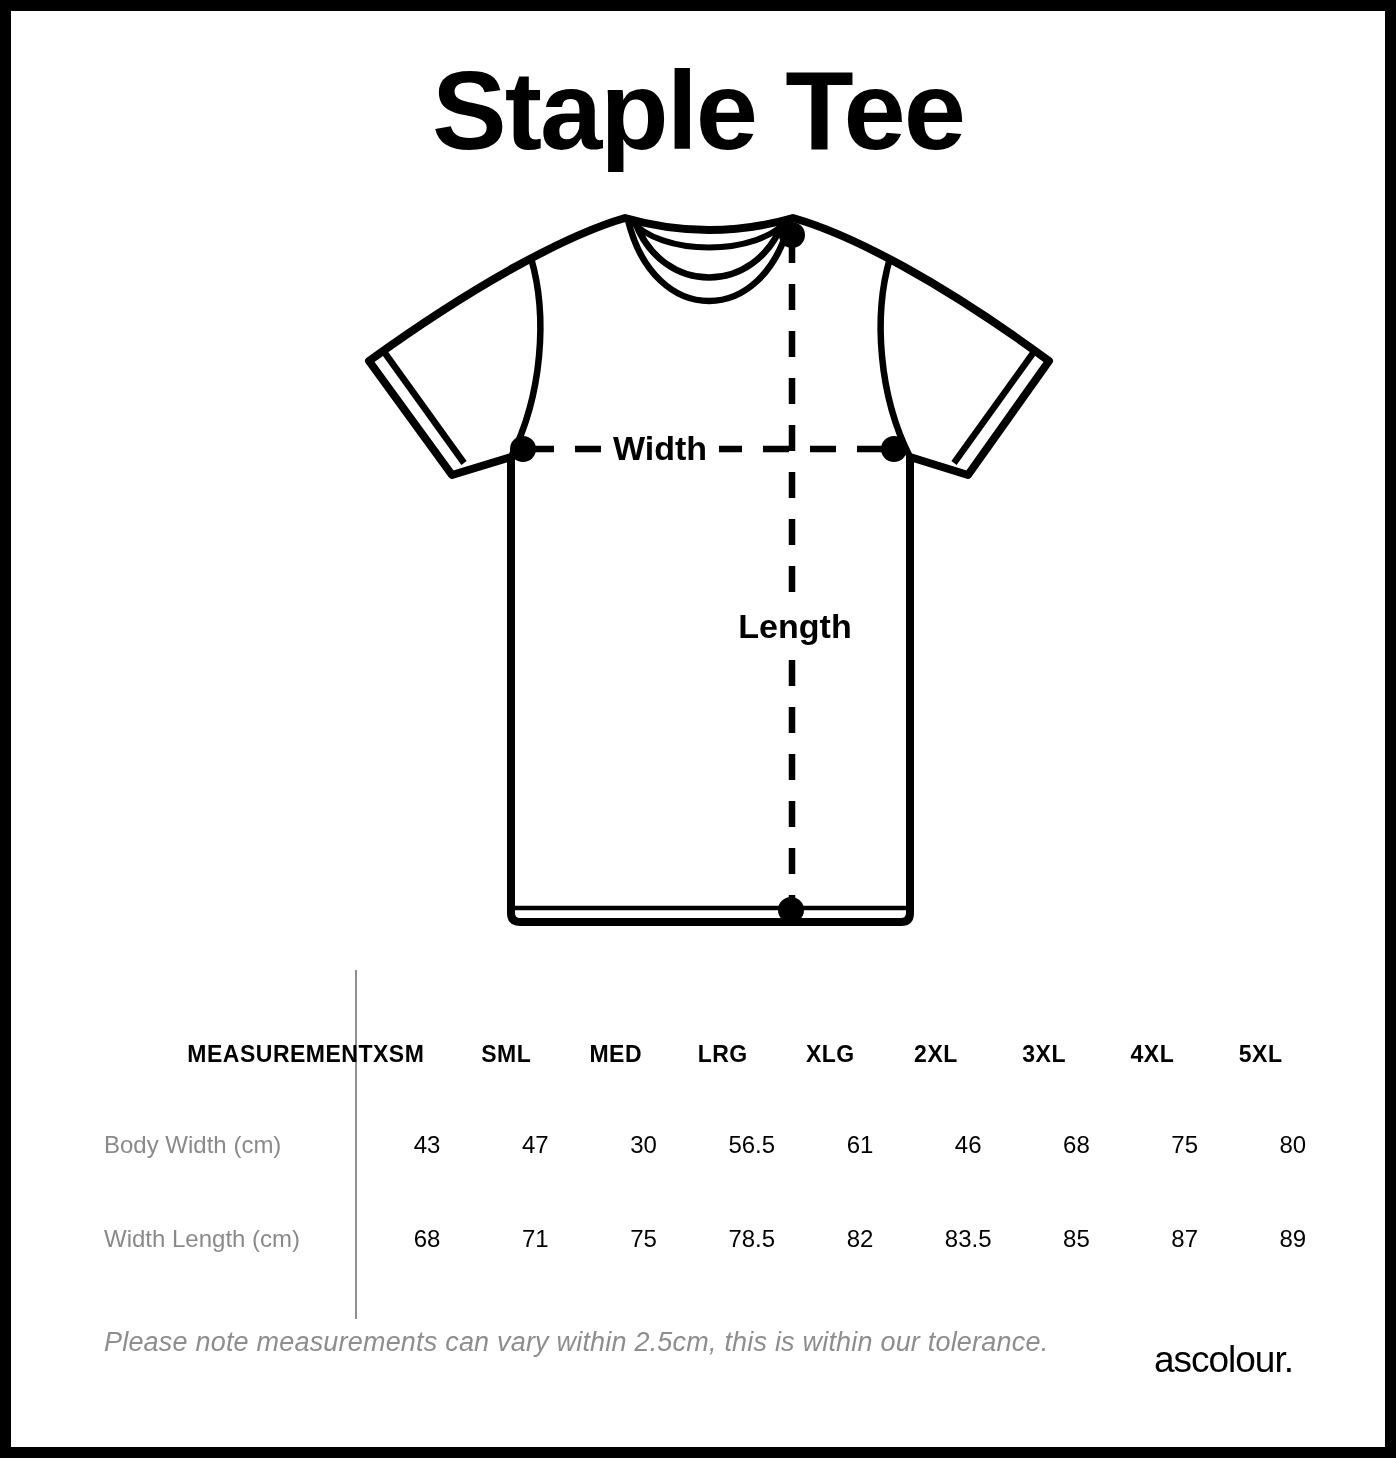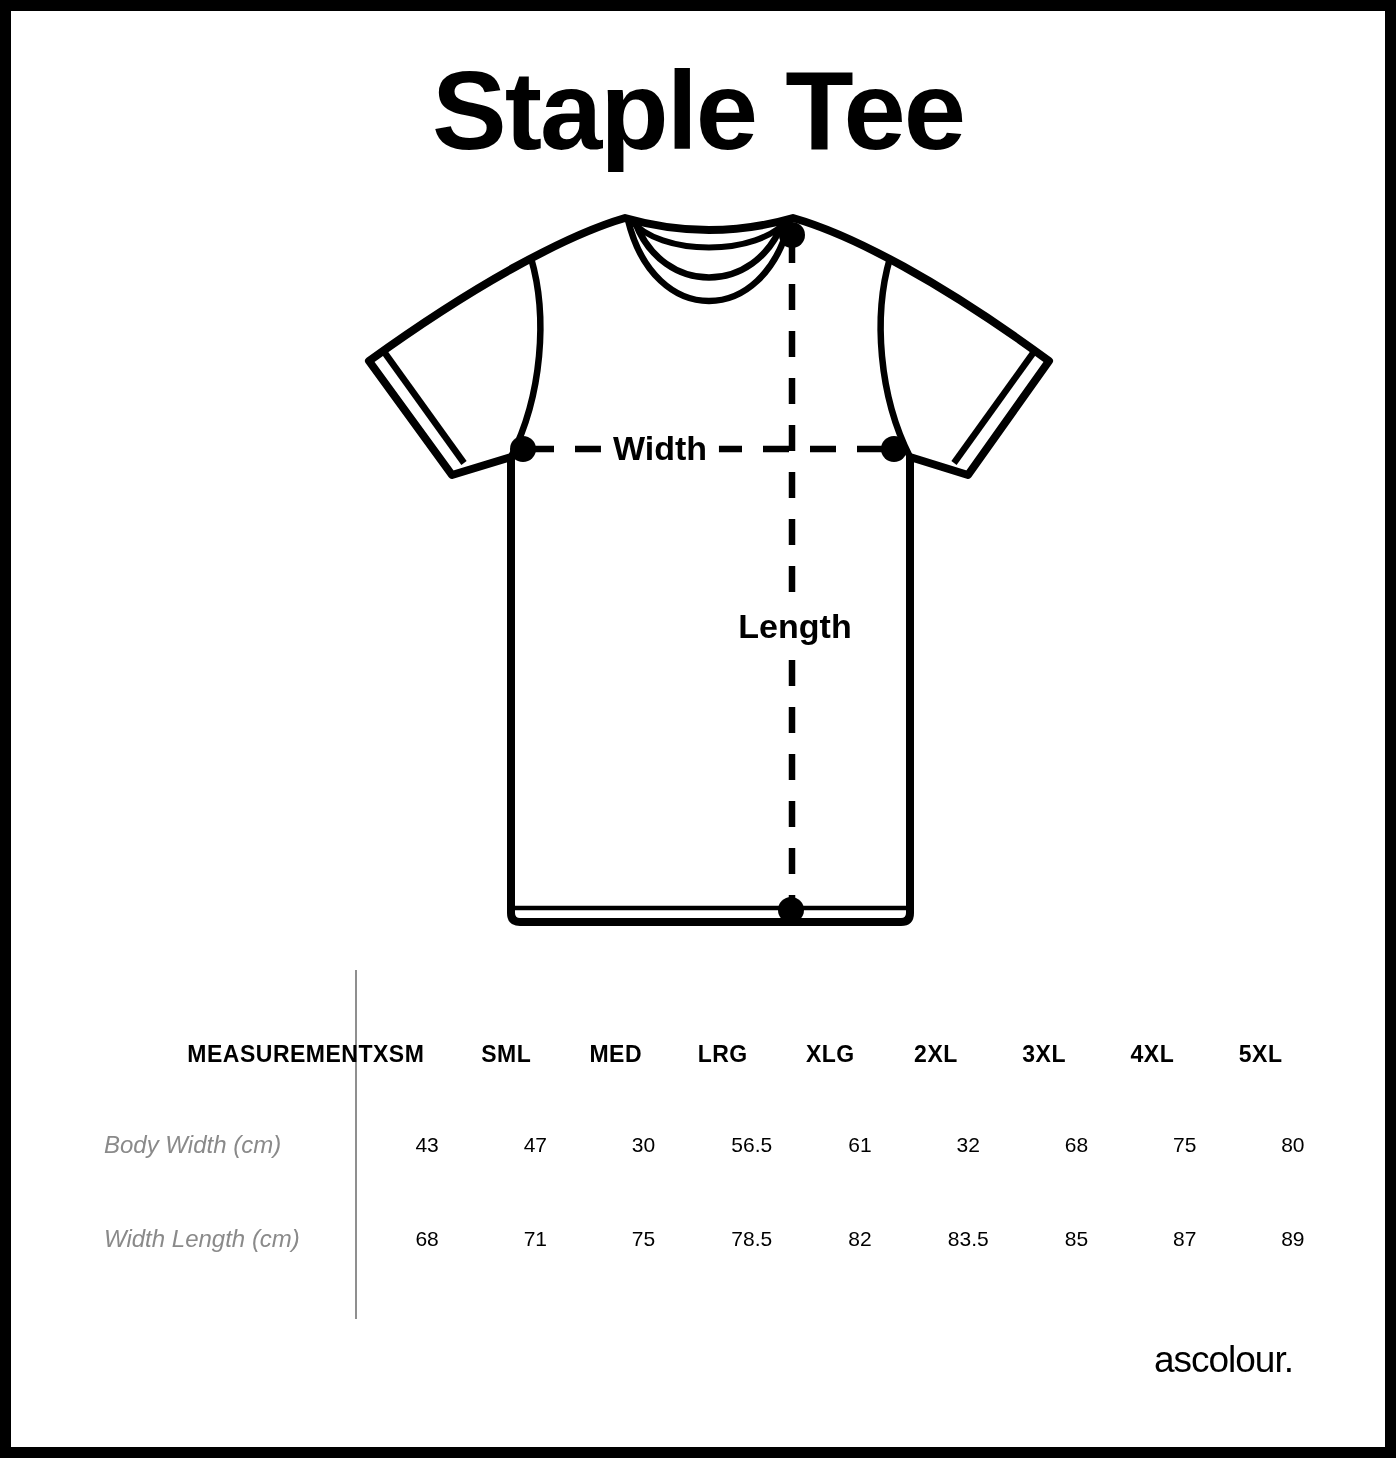--- a/index.html
+++ b/index.html
@@ -61,24 +61,23 @@
     text-align: left;
     letter-spacing: 0.5px;
   }
   .size-table .hcell.first {
     text-align: right;
   }
   .size-table .rlabel {
     font-size: 24px;
     color: #8a8a8a;
     text-align: left;
-    font-style: italic;
   }
   .size-table .vcell {
-    font-size: 21px;
+    font-size: 24px;
     color: #000;
     text-align: center;
   }
   .col-divider {
     position: absolute;
     left: 344px;
     top: 959px;
     width: 2px;
     height: 349px;
     background: #8f8f8f;
@@ -161,32 +160,33 @@
     <div class="hcell">3XL</div>
     <div class="hcell">4XL</div>
     <div class="hcell">5XL</div>
 
     <div class="rlabel">Body Width (cm)</div>
     <div class="vcell">43</div>
     <div class="vcell">47</div>
     <div class="vcell">30</div>
     <div class="vcell">56.5</div>
     <div class="vcell">61</div>
-    <div class="vcell">32</div>
+    <div class="vcell">46</div>
     <div class="vcell">68</div>
     <div class="vcell">75</div>
     <div class="vcell">80</div>
 
     <div class="rlabel">Width Length (cm)</div>
     <div class="vcell">68</div>
     <div class="vcell">71</div>
     <div class="vcell">75</div>
     <div class="vcell">78.5</div>
     <div class="vcell">82</div>
     <div class="vcell">83.5</div>
     <div class="vcell">85</div>
     <div class="vcell">87</div>
     <div class="vcell">89</div>
   </div>
 
+  <div class="footer-note">Please note measurements can vary within 2.5cm, this is within our tolerance.</div>
   <div class="brand">ascolour.</div>
 
 </div>
 
 </body></html>

